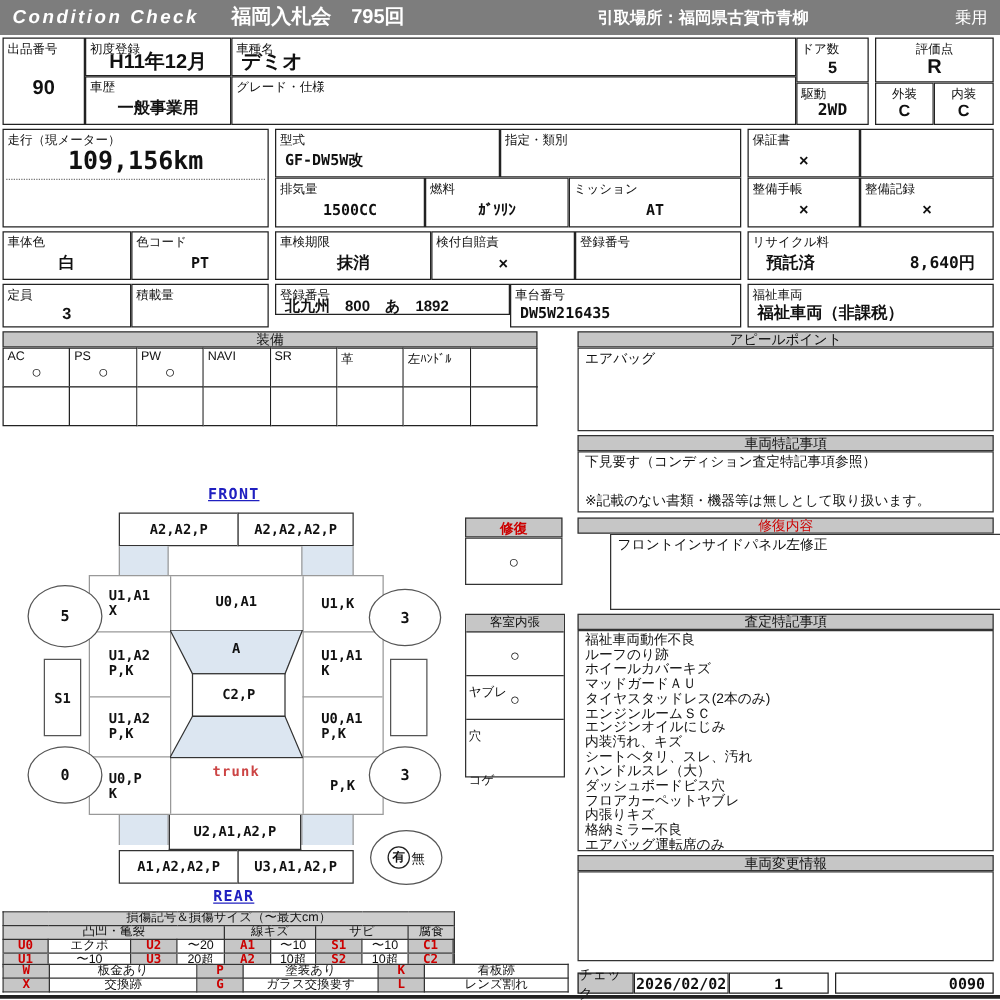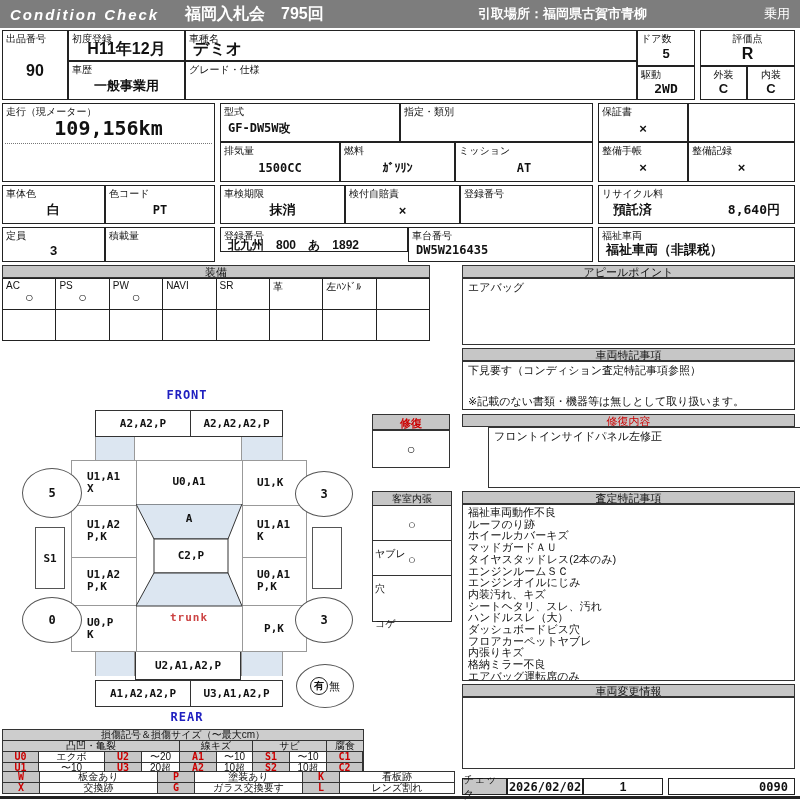--- a/index.html
+++ b/index.html
@@ -29,21 +29,21 @@
   .sbody{position:absolute;border:1px solid #333;background:#fff;box-sizing:border-box;
          font-size:11px;line-height:12px;padding:2px 5px;overflow:hidden;}
   .foot{position:absolute;left:5px;bottom:2px;font-size:11px;white-space:nowrap;}
   
   .eqrow{position:absolute;display:flex;box-sizing:border-box;}
   .eqcell{flex:1;border:1px solid #222;border-left-width:0;position:relative;box-sizing:border-box;background:#fff;}
   .eqcell:first-child{border-left-width:1px;}
   .eqmark{position:absolute;left:0;right:0;top:10px;text-align:center;font-size:14px;font-weight:bold;}
   
   .dirlabel{position:absolute;width:100px;text-align:center;color:#2020c0;font-weight:bold;
-            font-size:12px;letter-spacing:1px;font-family:"DejaVu Sans Mono",monospace;}
+            font-size:12px;letter-spacing:1px;font-family:"DejaVu Sans Mono",monospace;text-decoration:underline;}
   .dcell{position:absolute;display:flex;align-items:center;justify-content:center;
          font-family:"DejaVu Sans Mono",monospace;font-weight:bold;font-size:11px;line-height:12px;
          white-space:pre-line;text-align:center;box-sizing:border-box;}
   .dcell.b{border:1px solid #333;background:#fff;}
   .dcell.dl{justify-content:flex-start;text-align:left;padding-left:15px;}
   .fillblue{position:absolute;background:#dce6f1;border-left:1px solid #999;border-right:1px solid #999;box-sizing:border-box;}
   .bodybox{position:absolute;left:71px;top:460px;width:236px;height:192px;border:1px solid #999;box-sizing:border-box;}
   .bline{position:absolute;background:#999;}
   .oval{position:absolute;border:1px solid #555;border-radius:50%;background:#fff;box-sizing:border-box;
         display:flex;align-items:center;justify-content:center;font-weight:bold;font-size:12px;

